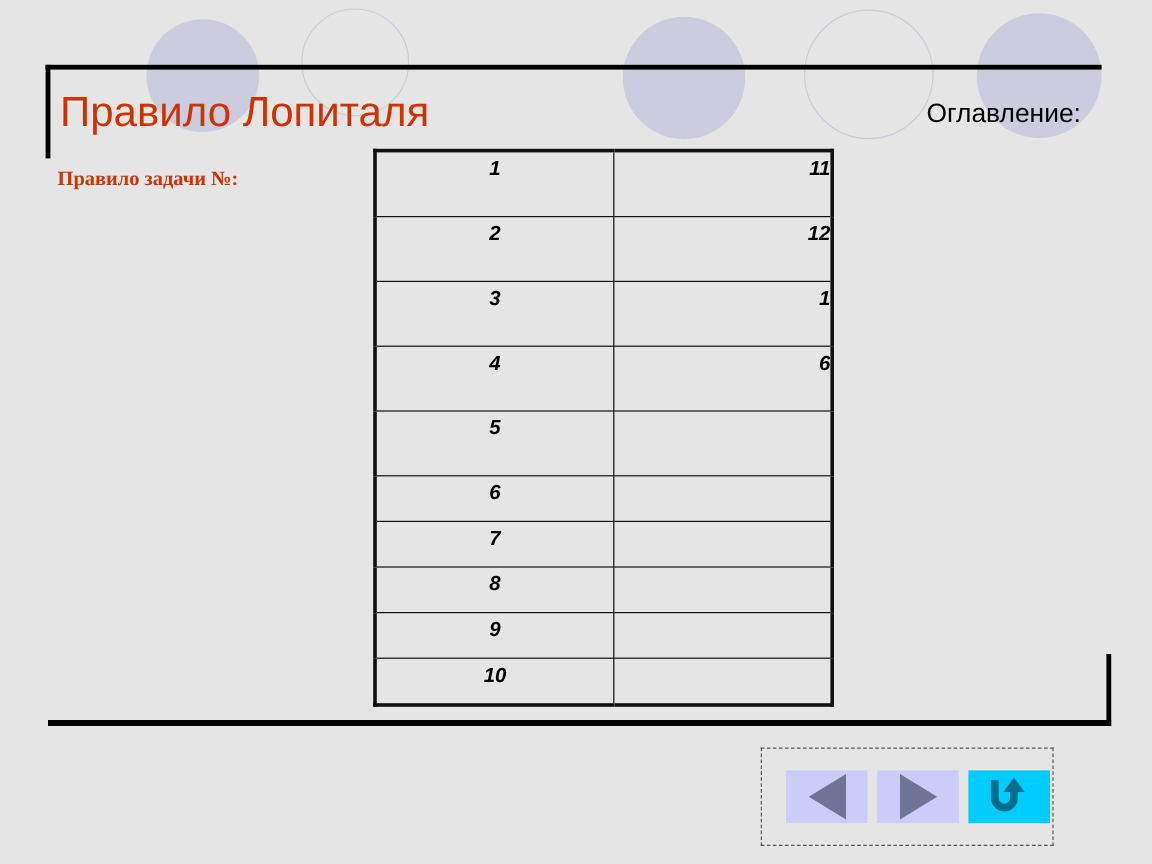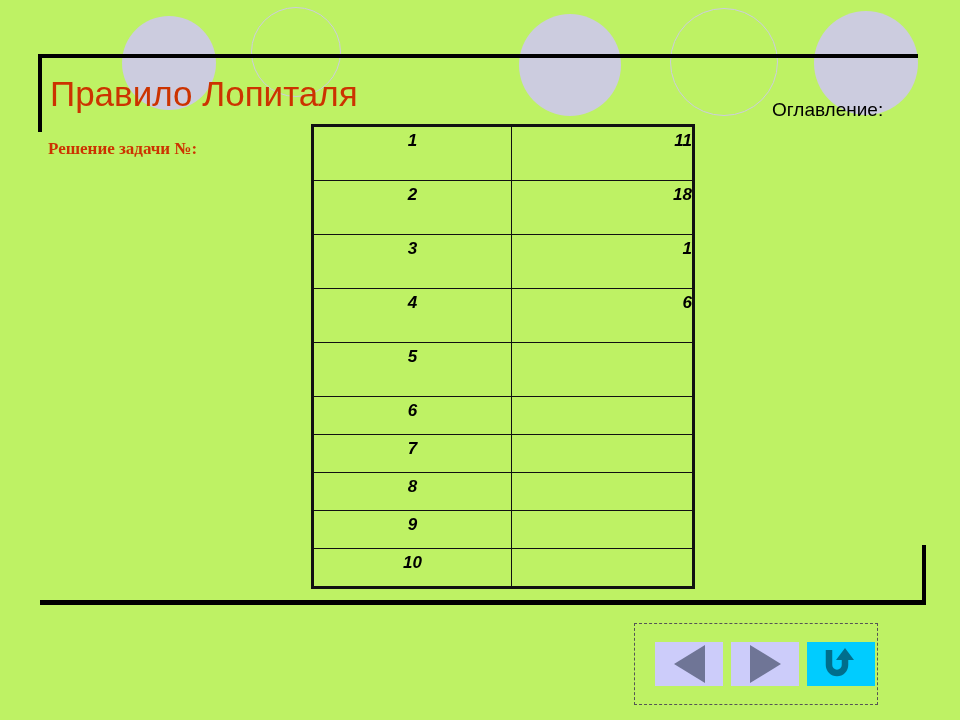--- a/index.html
+++ b/index.html
@@ -8,21 +8,21 @@
     background: #ffffff;
   }
   body {
     font-family: "Liberation Sans", sans-serif;
   }
 
   #slide {
     position: relative;
     width: 960px;
     height: 720px;
-    background: #bef264;
+    background: #e5e5e5;
     overflow: hidden;
   }
 
   
   .circle {
     position: absolute;
     border-radius: 50%;
     pointer-events: none;
   }
   .circle.filled {
@@ -67,25 +67,24 @@
     line-height: 22px;
     color: #cc3300;
     white-space: nowrap;
   }
 
   
   #toc-label {
     position: absolute;
     left: 772px;
     top: 82px;
-    font-size: 19px;
+    font-size: 22px;
     line-height: 26px;
     color: #000000;
     white-space: nowrap;
-    margin-top: 15px;
   }
 
   
   #toc-table {
     position: absolute;
     left: 311px;
     top: 124px;
     width: 381px;
     border-collapse: collapse;
     table-layout: fixed;
@@ -154,37 +153,37 @@
       <div class="circle filled" style="left: 814px; top: 11px; width: 104px; height: 104px;"></div>
     </div>
 
   <div class="frame-line frame-top"></div>
   <div class="frame-line frame-left"></div>
   <div class="frame-line frame-bottom"></div>
   <div class="frame-line frame-right"></div>
 
   <div id="title">Правило Лопиталя</div>
 
-  <div id="subtitle">Решение задачи №:</div>
+  <div id="subtitle">Правило задачи №:</div>
 
   <div id="toc-label">Оглавление:</div>
 
   <table id="toc-table">
     <colgroup>
       <col class="c1">
       <col class="c2">
     </colgroup>
     <tbody id="toc-body">
         <tr class="tall">
           <td class="outer-l outer-t">1</td>
           <td class="outer-r outer-t">11</td>
         </tr>
         <tr class="tall">
           <td class="outer-l">2</td>
-          <td class="outer-r">18</td>
+          <td class="outer-r">12</td>
         </tr>
         <tr class="tall">
           <td class="outer-l">3</td>
           <td class="outer-r">1</td>
         </tr>
         <tr class="tall">
           <td class="outer-l">4</td>
           <td class="outer-r">6</td>
         </tr>
         <tr class="tall">

